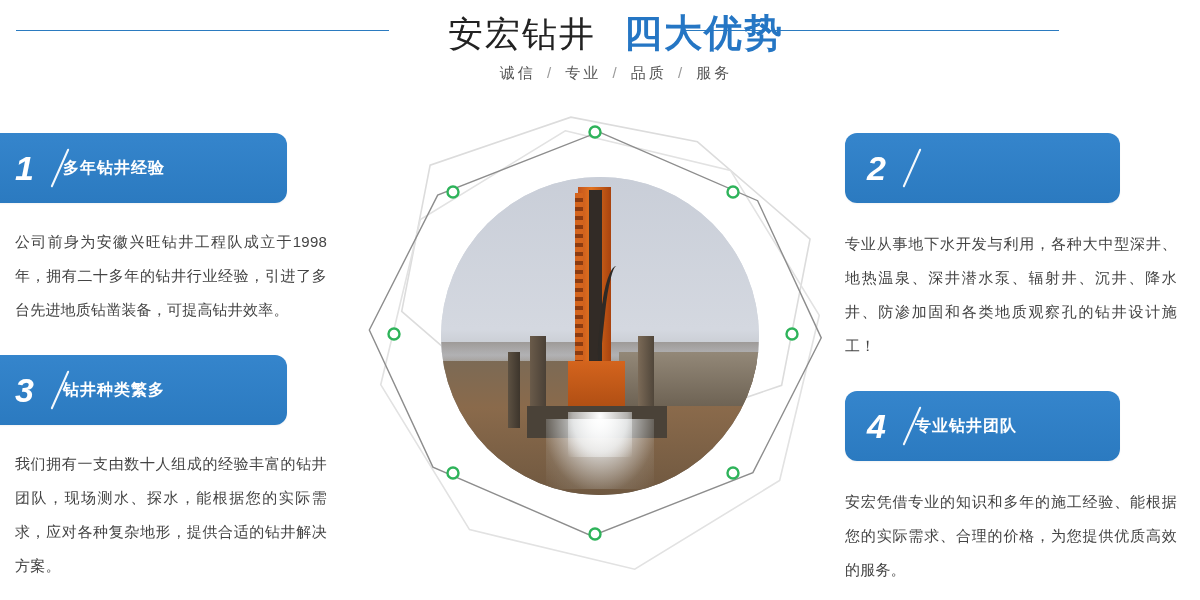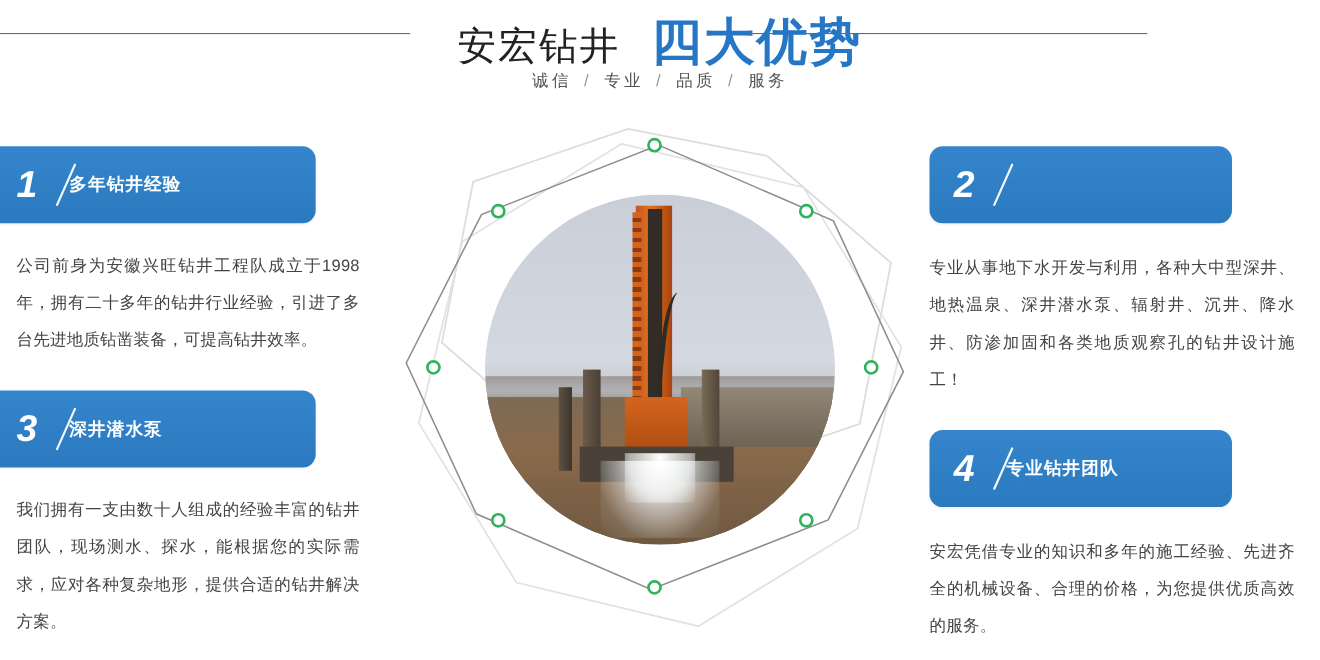--- a/index.html
+++ b/index.html
@@ -4,33 +4,33 @@
 <style>
   html,body{margin:0;padding:0;}
   body{
     width:1200px;height:600px;overflow:hidden;background:#ffffff;
     font-family:"Liberation Sans","DejaVu Sans",sans-serif;
     -webkit-font-smoothing:antialiased;
   }
   .page{position:relative;width:1200px;height:600px;}
 
   
-  .header{position:absolute;left:0;top:0;width:1043px;height:110px;}
+  .header{position:absolute;left:16px;top:0;width:1043px;height:110px;}
   .hdr-rule{position:absolute;top:30px;height:1px;background:#2b7bc0;}
   .hdr-rule.left{left:0;width:373px;}
   .hdr-rule.right{right:0;width:373px;}
   .title-row{
     position:absolute;left:0;top:8px;width:1200px;
     display:flex;align-items:baseline;justify-content:center;
   }
   .title-main{
     font-size:35px;color:#222222;letter-spacing:2px;font-weight:400;
   }
   .title-accent{
-    font-size:46px;color:#2576c4;letter-spacing:2px;font-weight:700;
+    font-size:38px;color:#2576c4;letter-spacing:2px;font-weight:700;
     margin-left:28px;
   }
   .subtitle{
     position:absolute;left:0;top:64px;width:1200px;text-align:center;
     font-size:15px;color:#555555;letter-spacing:3px;
   }
   .subtitle .sep{color:#9a9a9a;margin:0 4px;}
 
   
   .col{position:absolute;top:133px;width:340px;}
@@ -144,21 +144,21 @@
       </div>
       <p class="body-text">公司前身为安徽兴旺钻井工程队成立于1998年，拥有二十多年的钻井行业经验，引进了多台先进地质钻凿装备，可提高钻井效率。</p>
     </div>
 
     <div class="feature">
       <div class="badge">
         <span class="num">
           <span>3</span>
           <span class="slash"></span>
         </span>
-        <span class="badge-title">深井潜水泵</span>
+        <span class="badge-title">钻井种类繁多</span>
       </div>
       <p class="body-text">我们拥有一支由数十人组成的经验丰富的钻井团队，现场测水、探水，能根据您的实际需求，应对各种复杂地形，提供合适的钻井解决方案。</p>
     </div>
 
   </div>
 
   <div class="col right">
 
     <div class="feature">
       <div class="badge">
@@ -171,21 +171,21 @@
     </div>
 
     <div class="feature">
       <div class="badge">
         <span class="num">
           <span>4</span>
           <span class="slash"></span>
         </span>
         <span class="badge-title">专业钻井团队</span>
       </div>
-      <p class="body-text">安宏凭借专业的知识和多年的施工经验、先进齐全的机械设备、合理的价格，为您提供优质高效的服务。</p>
+      <p class="body-text">安宏凭借专业的知识和多年的施工经验、能根据您的实际需求、合理的价格，为您提供优质高效的服务。</p>
     </div>
 
   </div>
 
   <div class="center">
 
     <svg width="480" height="480" viewBox="0 0 480 480">
 
       <polygon fill="none" stroke="#dcdcdc" stroke-width="1.6" points="296,17 425,91 425,240 296,314 167,314 38,240 38,91 167,17" transform="rotate(11 240 240) scale(1.0)"></polygon>
 

